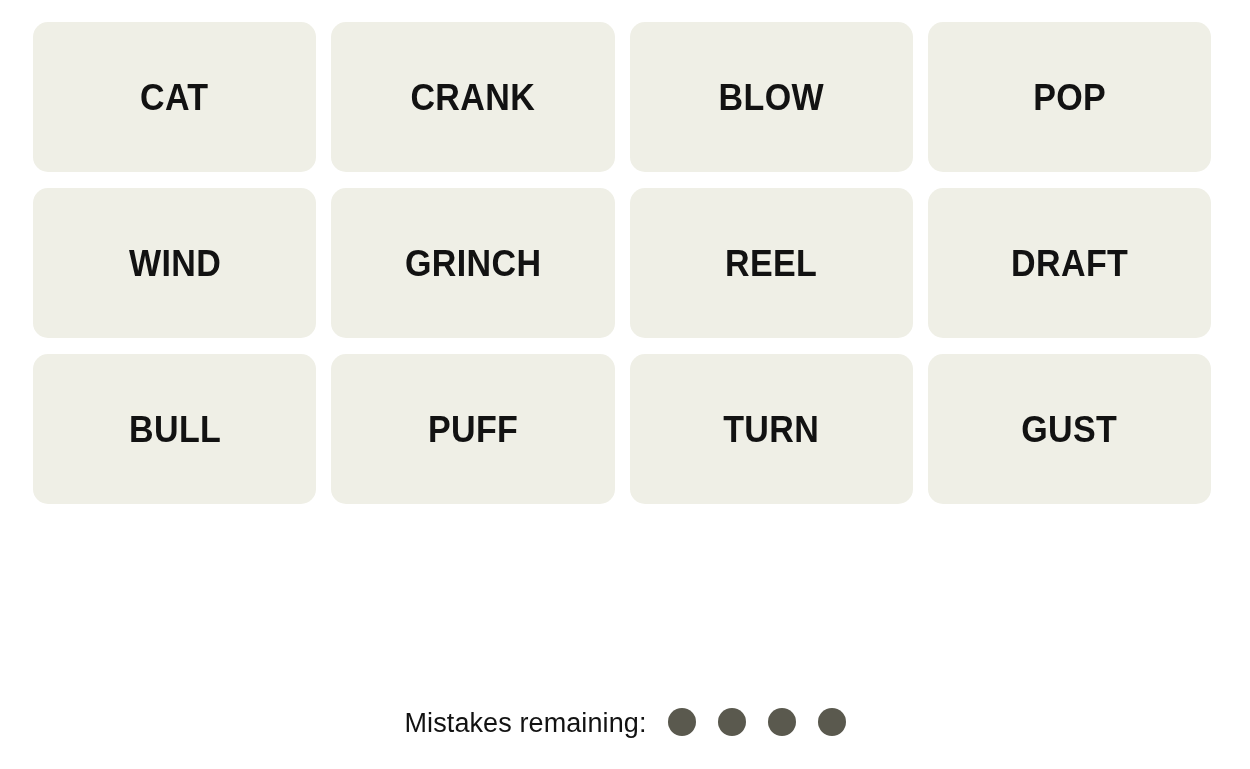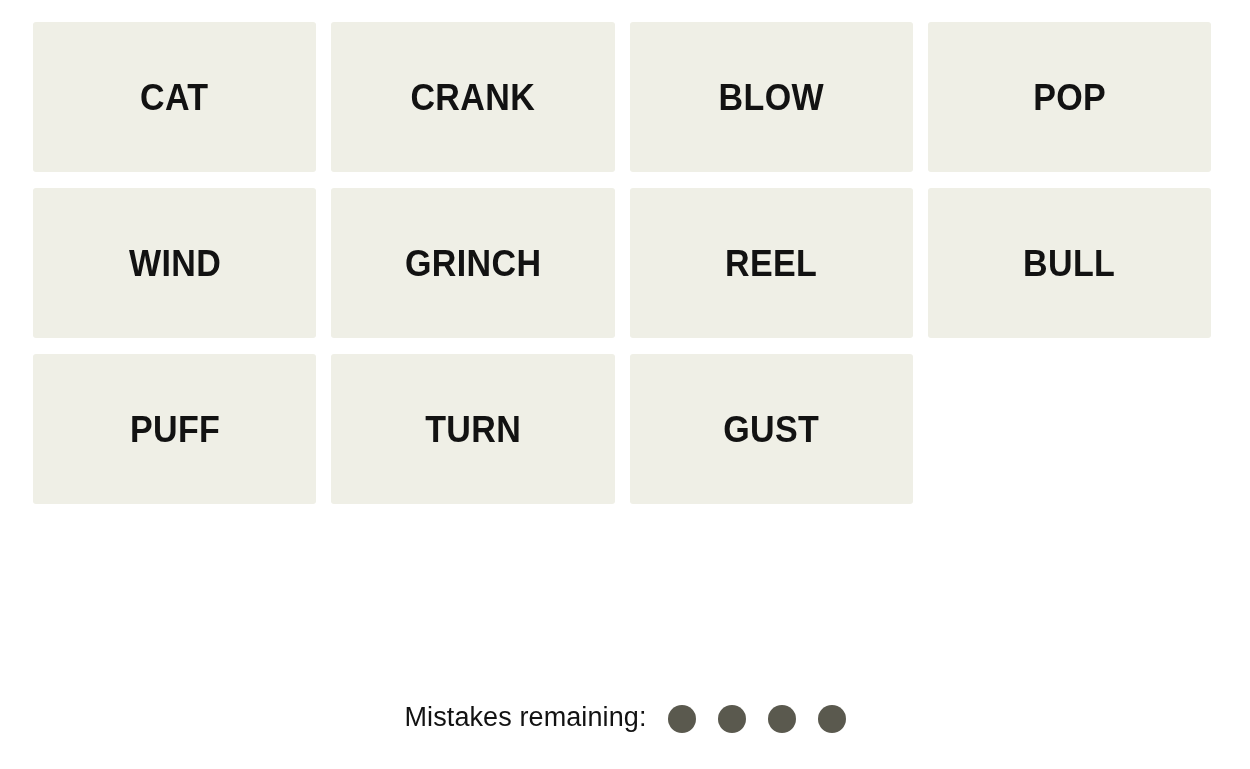--- a/index.html
+++ b/index.html
@@ -29,21 +29,21 @@
     height: 648px;
     display: grid;
     grid-template-columns: repeat(4, 1fr);
     grid-template-rows: repeat(4, 1fr);
     column-gap: 15px;
     row-gap: 16px;
   }
 
   .tile {
     background: #efefe6;
-    border-radius: 3px;
+    border-radius: 15px;
     display: flex;
     align-items: center;
     justify-content: center;
     cursor: pointer;
     user-select: none;
     border: none;
     padding: 8px;
     overflow: hidden;
   }
 
@@ -54,25 +54,25 @@
     line-height: 1;
     letter-spacing: 0.4px;
     color: #121212;
     text-align: center;
     transform: scaleX(0.92);
   }
 
   .mistakes-bar {
     position: absolute;
     left: 0;
-    top: 681px;
+    top: 708px;
     width: 1250px;
     height: 52px;
     display: flex;
-    align-items: flex-end;
+    align-items: flex-start;
     justify-content: center;
   }
 
   .mistakes-label {
     font-family: "Liberation Sans", sans-serif;
     font-size: 27px;
     font-weight: normal;
     color: #121212;
     letter-spacing: 0.1px;
     white-space: pre;
@@ -124,20 +124,23 @@
     <div class="tile">
       <span class="tile-label">GRINCH</span>
     </div>
 
 
 
     <div class="tile">
       <span class="tile-label">REEL</span>
     </div>
 
+    <div class="tile">
+      <span class="tile-label">DRAFT</span>
+    </div>
 
 
     <div class="tile">
       <span class="tile-label">BULL</span>
     </div>
 
     <div class="tile">
       <span class="tile-label">PUFF</span>
     </div>
 

